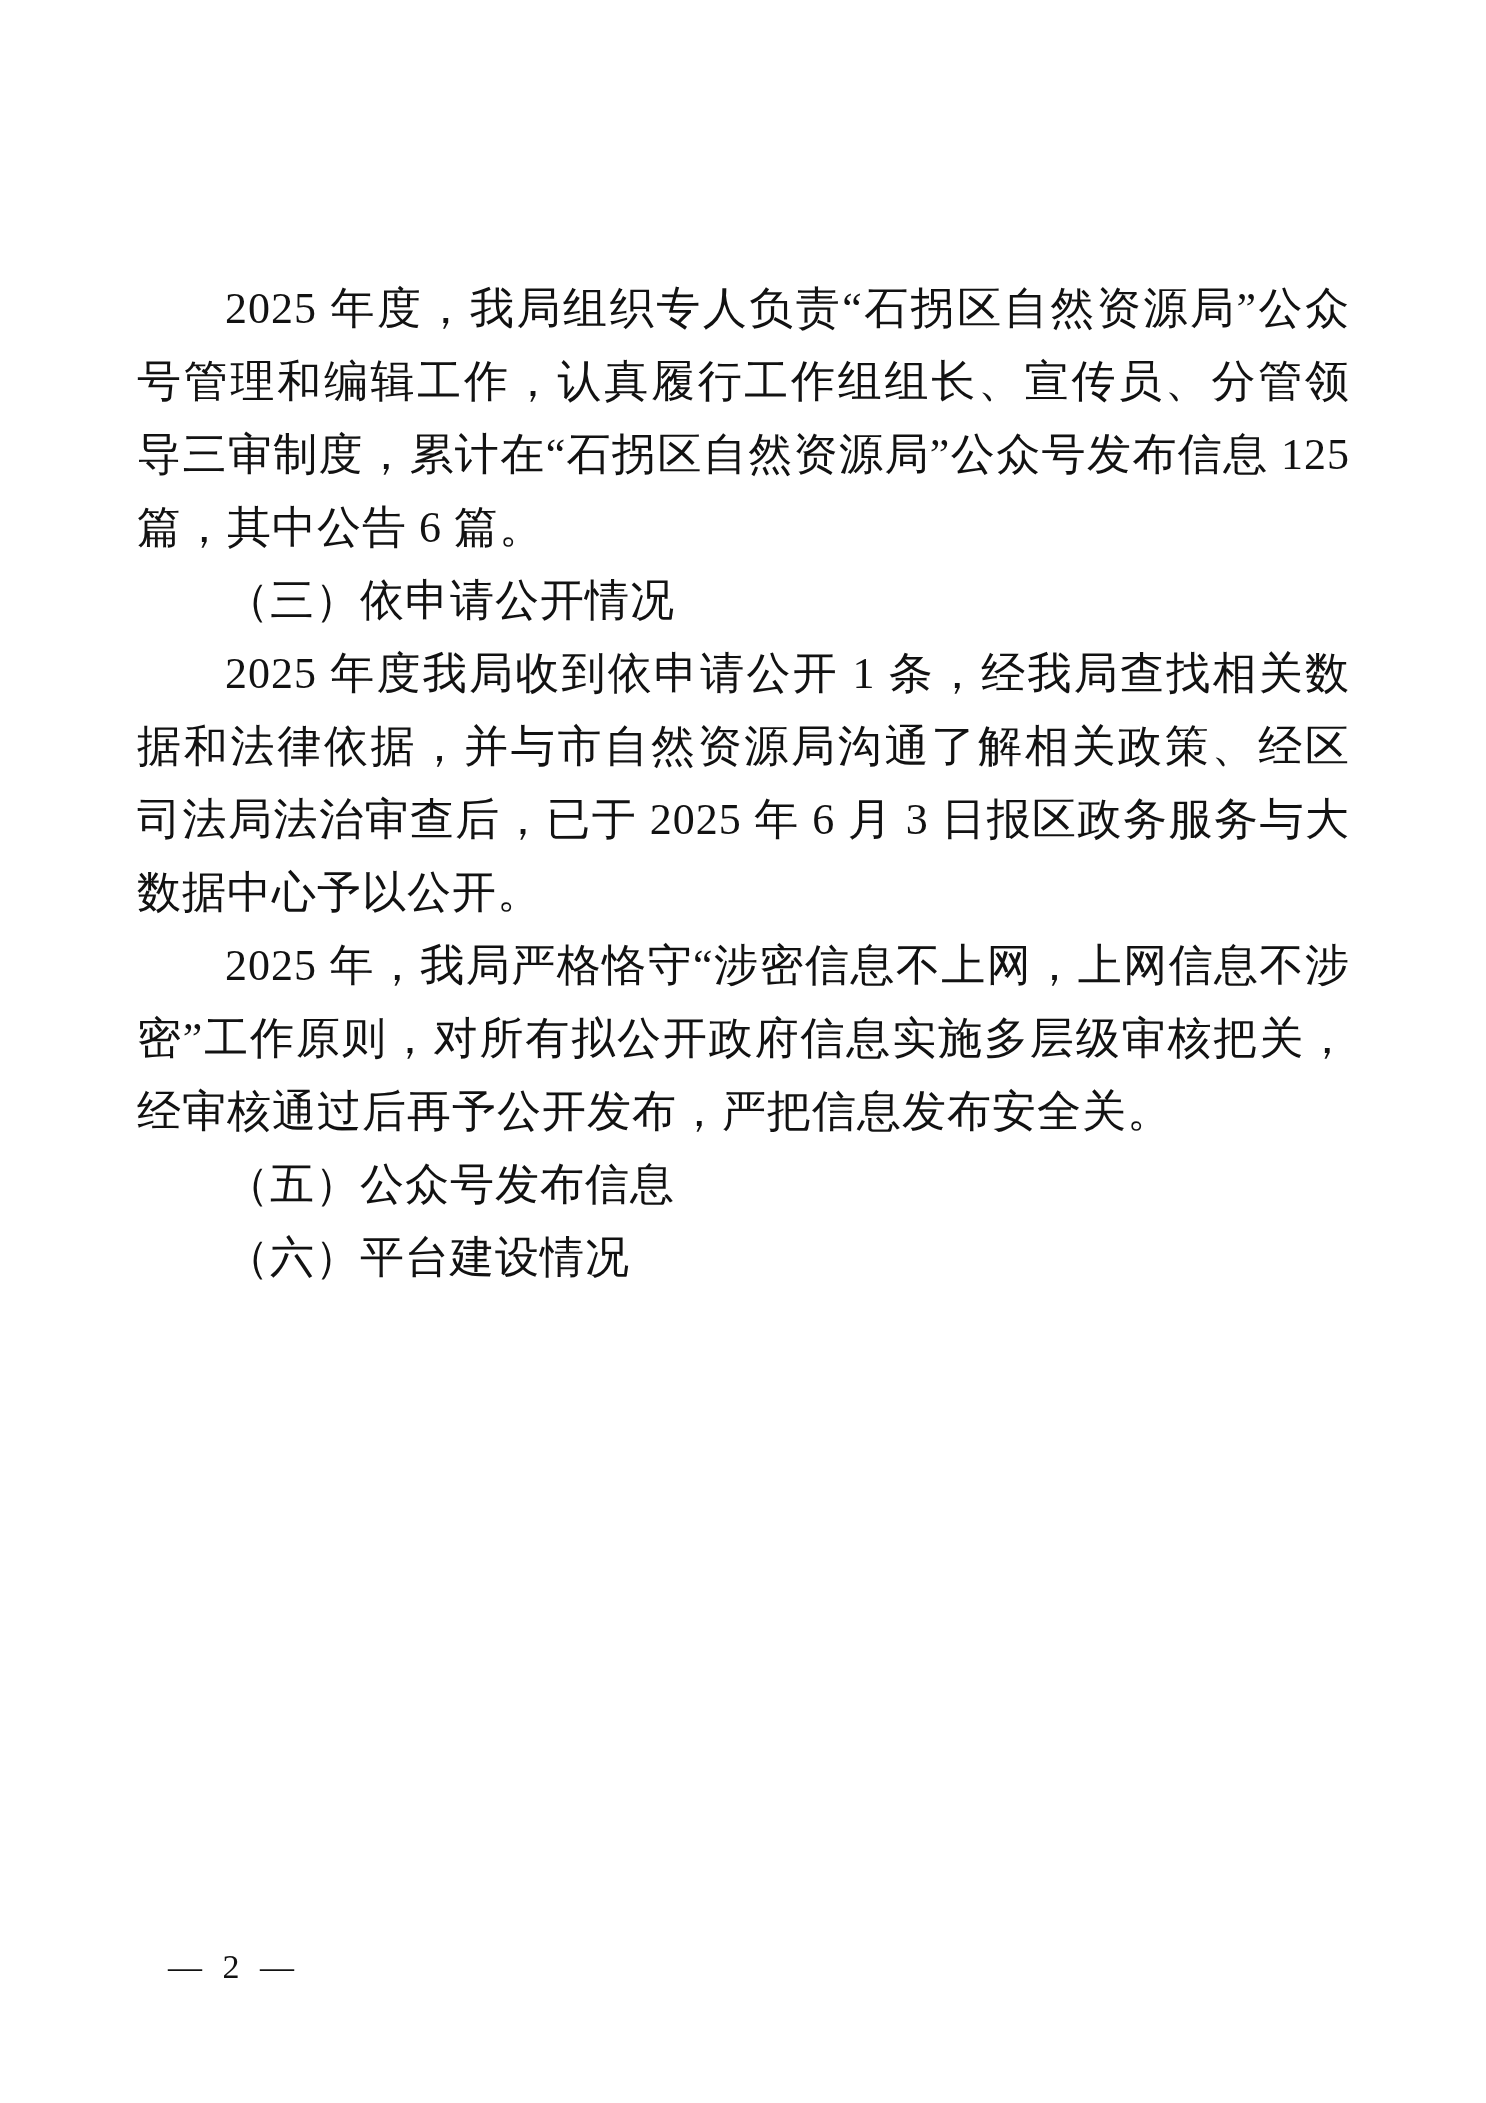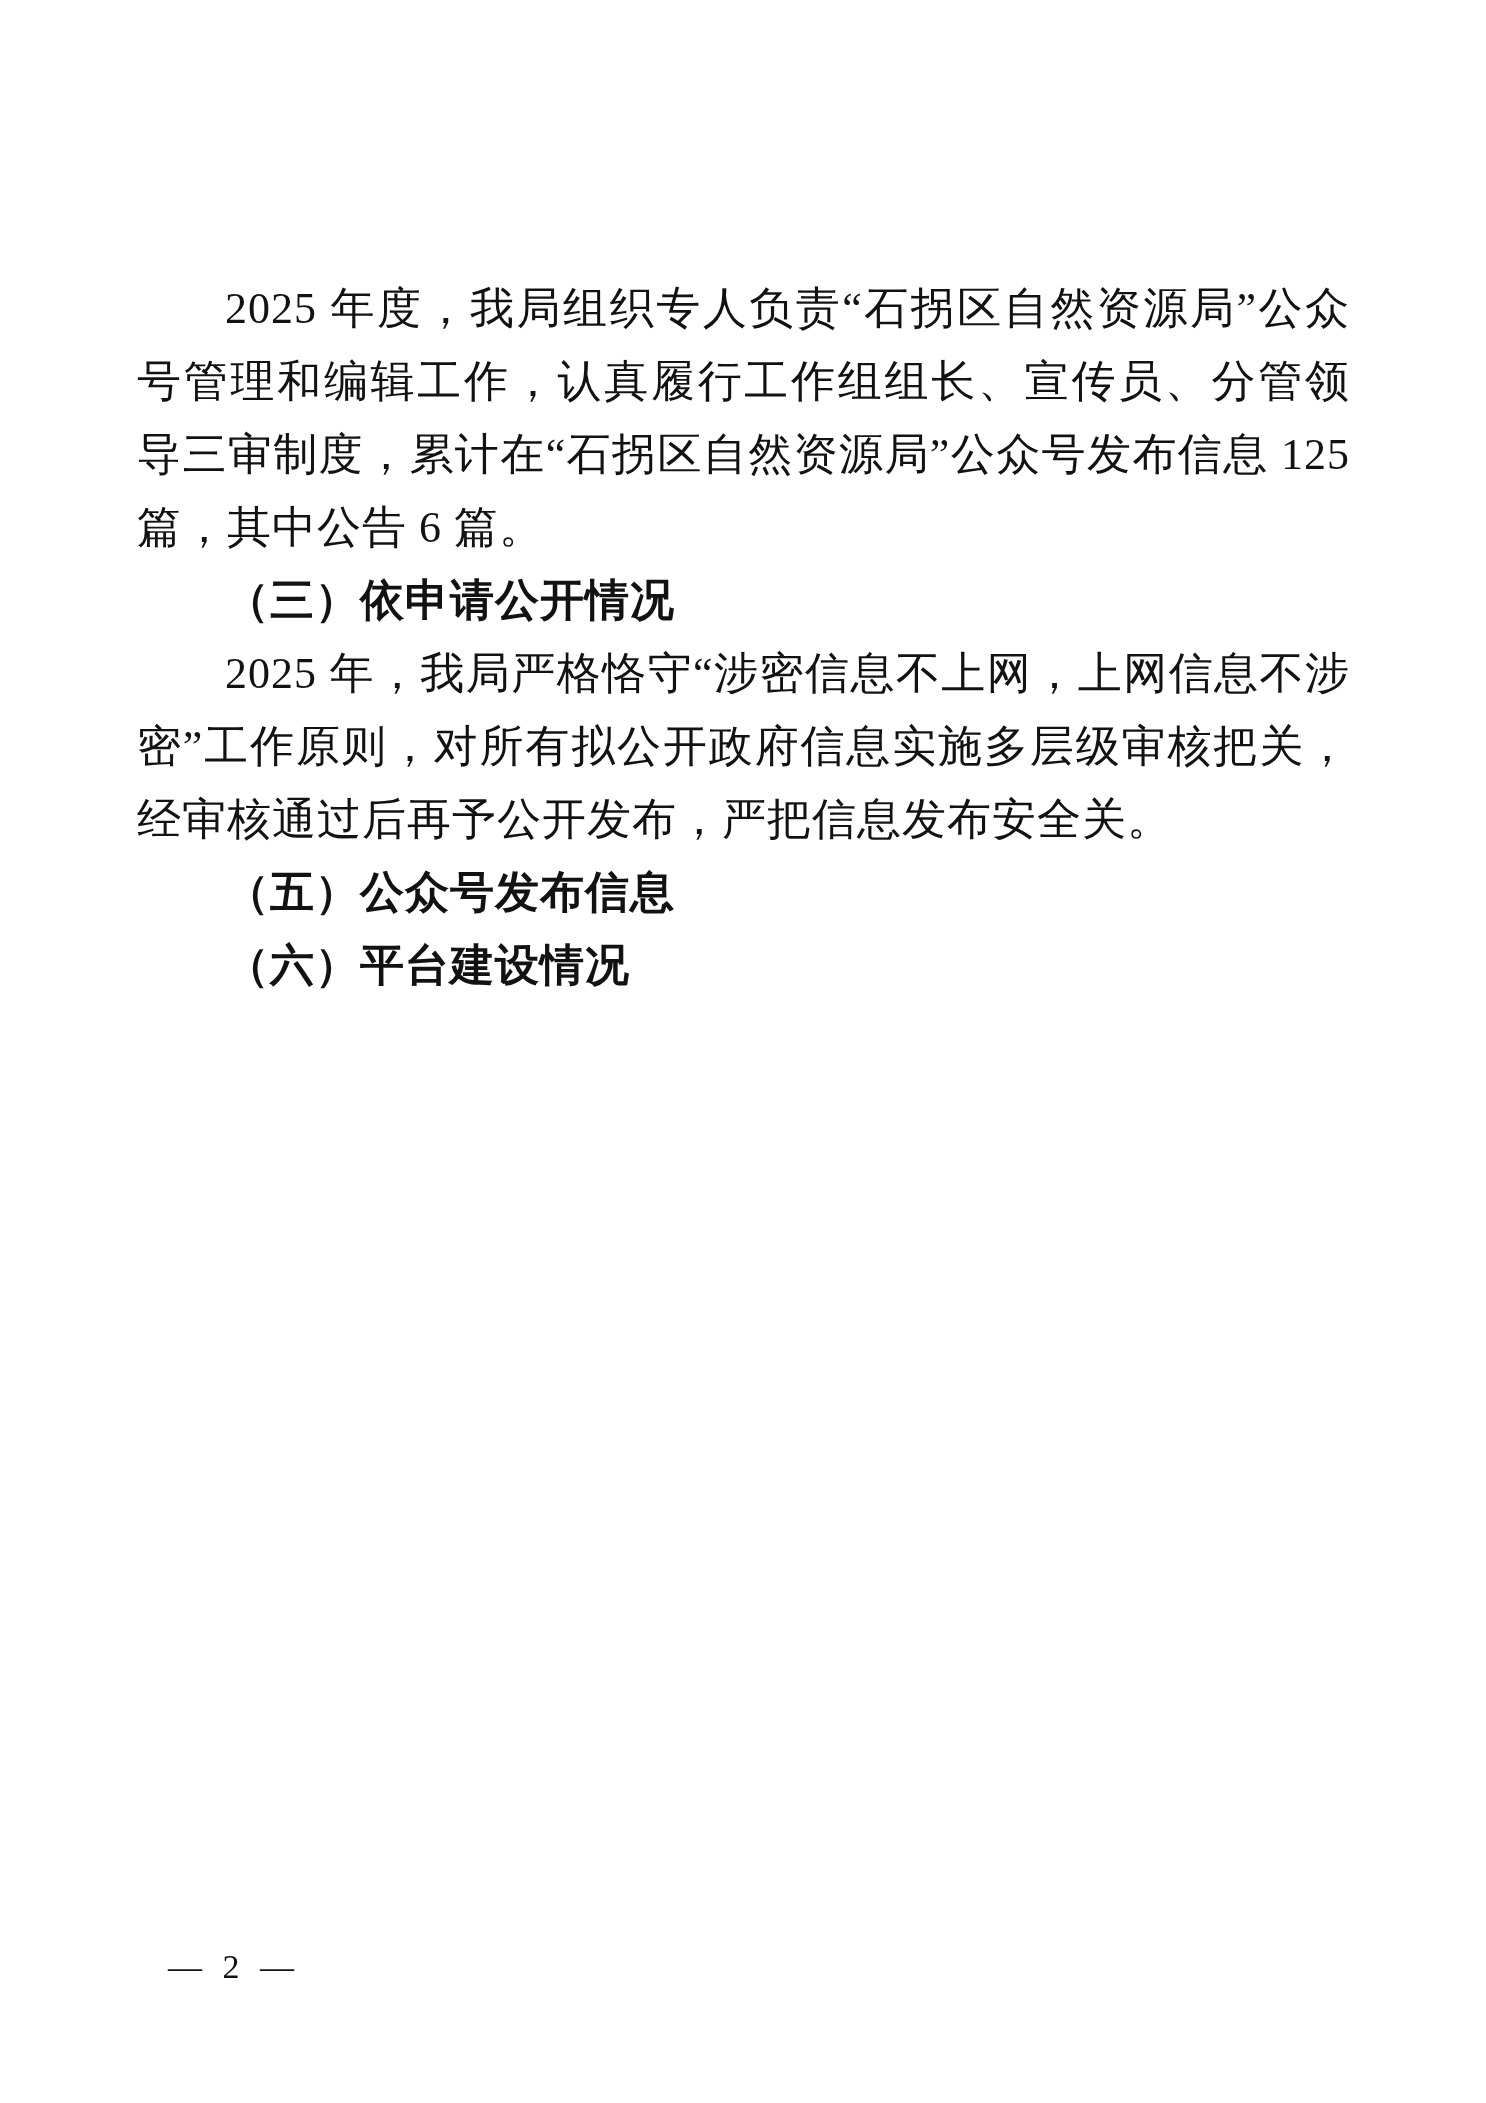--- a/index.html
+++ b/index.html
@@ -26,36 +26,37 @@
     text-align: justify;
     letter-spacing: 1px;
   }
   .para {
     margin: 0;
     text-indent: 2em;
   }
   .heading {
     margin: 0;
     text-indent: 2em;
-    font-weight: bold;
+    font-weight: normal;
   }
   .footer {
     position: absolute;
     left: 168px;
     top: 1948px;
     font-size: 34px;
     letter-spacing: 6px;
     color: #121212;
   }
 </style>
 </head>
 <body>
 
 <div class="page">
   <div class="content">
     <p class="para">2025 年度，我局组织专人负责“石拐区自然资源局”公众号管理和编辑工作，认真履行工作组组长、宣传员、分管领导三审制度，累计在“石拐区自然资源局”公众号发布信息 125 篇，其中公告 6 篇。</p>
     <p class="heading">（三）依申请公开情况</p>
+    <p class="para">2025 年度我局收到依申请公开 1 条，经我局查找相关数据和法律依据，并与市自然资源局沟通了解相关政策、经区司法局法治审查后，已于 2025 年 6 月 3 日报区政务服务与大数据中心予以公开。</p>
     <p class="para">2025 年，我局严格恪守“涉密信息不上网，上网信息不涉密”工作原则，对所有拟公开政府信息实施多层级审核把关，经审核通过后再予公开发布，严把信息发布安全关。</p>
     <p class="heading">（五）公众号发布信息</p>
     <p class="heading">（六）平台建设情况</p>
   </div>
   <div class="footer">— 2 —</div>
 </div>
 
 </body></html>

